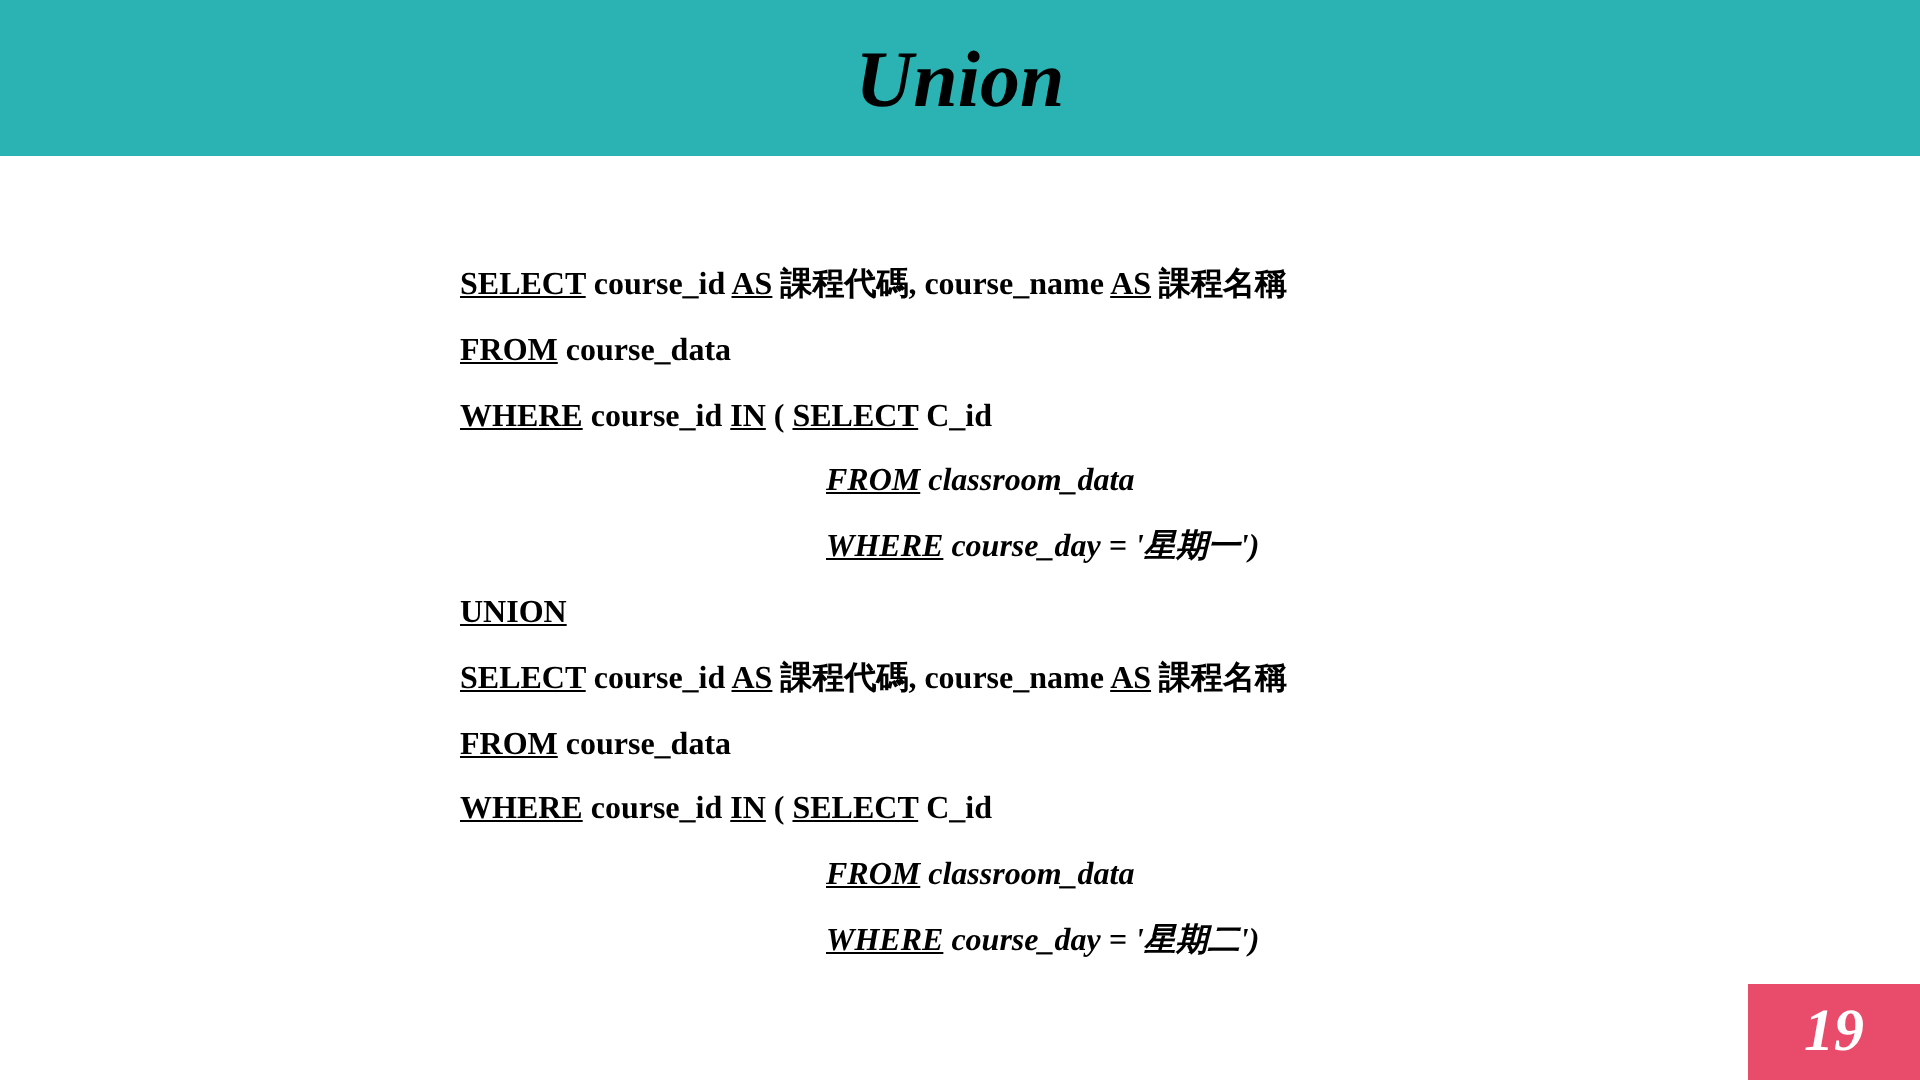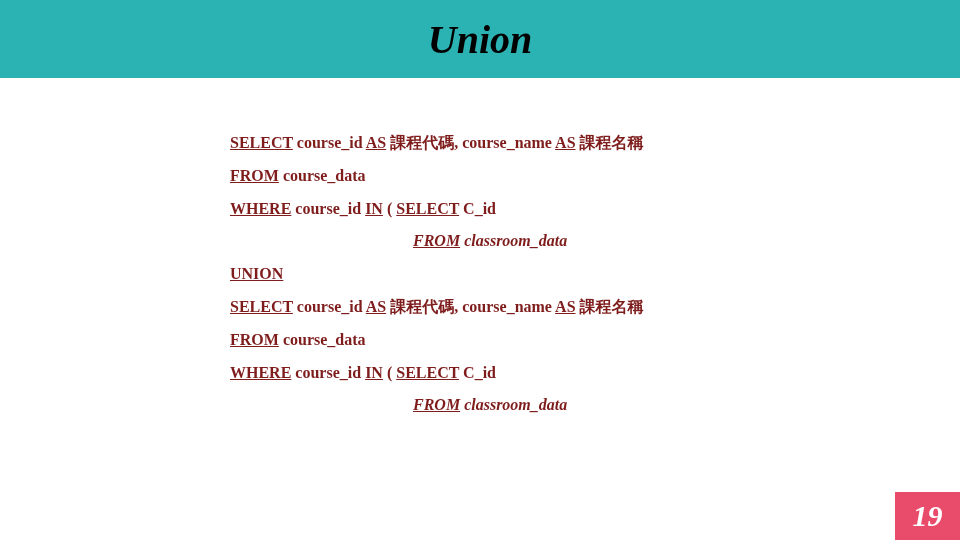--- a/index.html
+++ b/index.html
@@ -27,34 +27,34 @@
     font-family: "Times New Roman", serif;
   }
   .spacer {
     height: 55px;
   }
   .content {
     padding-left: 230px;
     font-size: 16px;
     line-height: 1.3;
     font-weight: bold;
-    color: #7f1d1d;
+    color: #000000;
   }
   .content .line {
     margin-bottom: 12px;
   }
   .indent {
     padding-left: 183px;
     font-style: italic;
   }
   .page-number {
     position: absolute;
     bottom: 0;
     right: 0;
-    width: 65px;
+    width: 86px;
     height: 48px;
     background: #e94b6a;
     color: #fff;
     font-style: italic;
     font-weight: bold;
     font-size: 30px;
     display: flex;
     align-items: center;
     justify-content: center;
     font-family: "Times New Roman", serif;
@@ -81,20 +81,23 @@
   </div>
 
   <div class="line">
     <span class="kw">WHERE</span><span> course_id </span><span class="kw">IN</span><span> (  </span><span class="kw">SELECT</span><span> C_id</span>
   </div>
 
   <div class="line indent">
     <span class="kw">FROM</span><span> classroom_data</span>
   </div>
 
+  <div class="line indent">
+    <span class="kw">WHERE</span><span> course_day = '星期一')</span>
+  </div>
 
   <div class="line">
     <span class="kw">UNION</span>
   </div>
 
   <div class="line">
     <span class="kw">SELECT</span><span> course_id </span><span class="kw">AS</span><span> 課程代碼, course_name </span><span class="kw">AS</span><span> 課程名稱</span>
   </div>
 
   <div class="line">
@@ -102,16 +105,19 @@
   </div>
 
   <div class="line">
     <span class="kw">WHERE</span><span> course_id </span><span class="kw">IN</span><span> (  </span><span class="kw">SELECT</span><span> C_id</span>
   </div>
 
   <div class="line indent">
     <span class="kw">FROM</span><span> classroom_data</span>
   </div>
 
+  <div class="line indent">
+    <span class="kw">WHERE</span><span> course_day = '星期二')</span>
+  </div>
 
 </div>
 
 <div class="page-number">19</div>
 
 </body></html>

